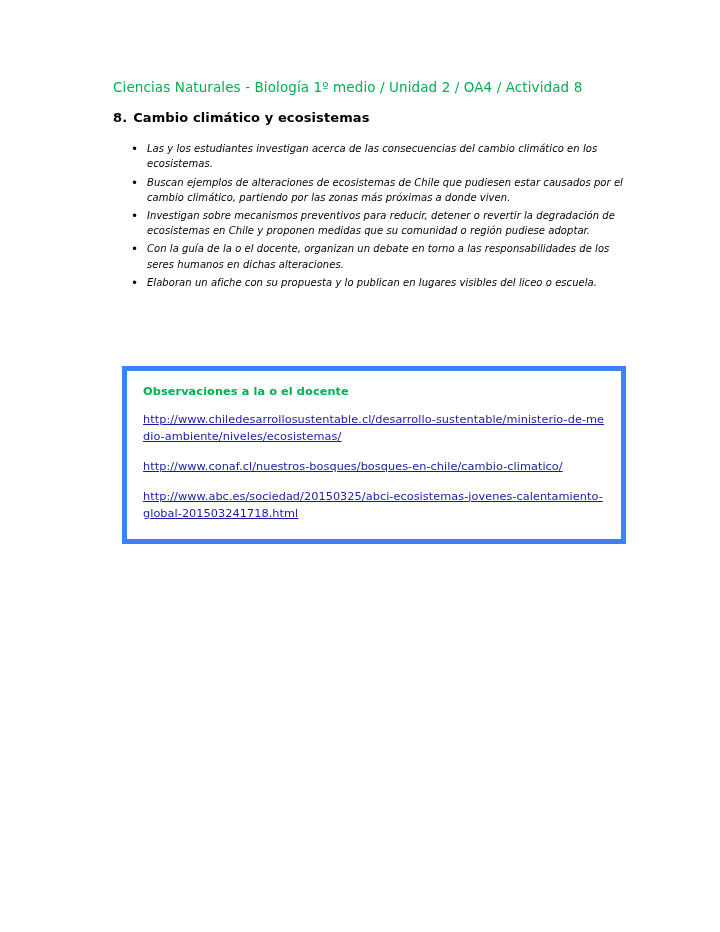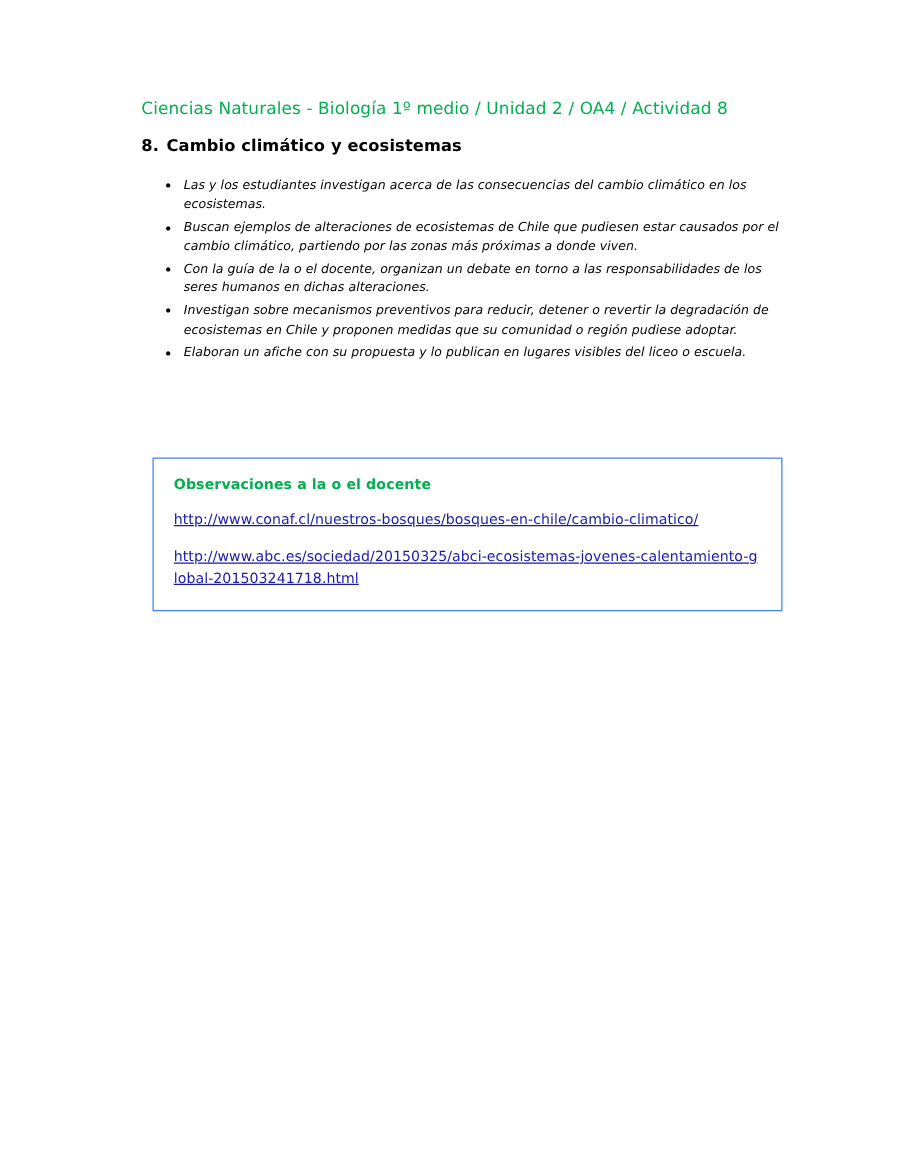--- a/index.html
+++ b/index.html
@@ -59,21 +59,21 @@
     top: -1px;
     font-size: 12px;
     line-height: 1.52;
   }
   .note-box {
     position: absolute;
     left: 122px;
     top: 366px;
     width: 504px;
     box-sizing: border-box;
-    border: 1px solid #3b82f6;
+    border: 5px solid #3b82f6;
     padding: 12px 16px 16px 16px;
   }
   .note-title {
     color: #00b050;
     font-weight: bold;
     font-size: 11.3px;
     margin: 2px 0 14px 0;
     letter-spacing: 0.1px;
   }
   .note-text {
@@ -104,24 +104,25 @@
 
   <div class="breadcrumb">Ciencias Naturales - Biología 1º medio / Unidad 2 / OA4 / Actividad 8</div>
 
   <div class="activity-heading">
     <span class="num">8.</span><span>Cambio climático y ecosistemas</span>
   </div>
 
   <ul class="bullets">
     <li>Las y los estudiantes investigan acerca de las consecuencias del cambio climático en los ecosistemas.</li>
     <li>Buscan ejemplos de alteraciones de ecosistemas de Chile que pudiesen estar causados por el cambio climático, partiendo por las zonas más próximas a donde viven.</li>
+    <li>Investigan sobre mecanismos preventivos para reducir, detener o revertir la degradación de ecosistemas en Chile y proponen medidas que su comunidad o región pudiese adoptar.</li>
     <li>Con la guía de la o el docente, organizan un debate en torno a las responsabilidades de los seres humanos en dichas alteraciones.</li>
-    <li>Investigan sobre mecanismos preventivos para reducir, detener o revertir la degradación de ecosistemas en Chile y proponen medidas que su comunidad o región pudiese adoptar.</li>
     <li>Elaboran un afiche con su propuesta y lo publican en lugares visibles del liceo o escuela.</li>
   </ul>
 
   <div class="note-box">
     <div class="note-title">Observaciones a la o el docente</div>
+    <a class="note-link">http://www.chiledesarrollosustentable.cl/desarrollo-sustentable/ministerio-de-medio-ambiente/niveles/ecosistemas/</a>
     <a class="note-link">http://www.conaf.cl/nuestros-bosques/bosques-en-chile/cambio-climatico/</a>
     <a class="note-link">http://www.abc.es/sociedad/20150325/abci-ecosistemas-jovenes-calentamiento-global-201503241718.html</a>
   </div>
 
 </div>
 
 </body></html>

